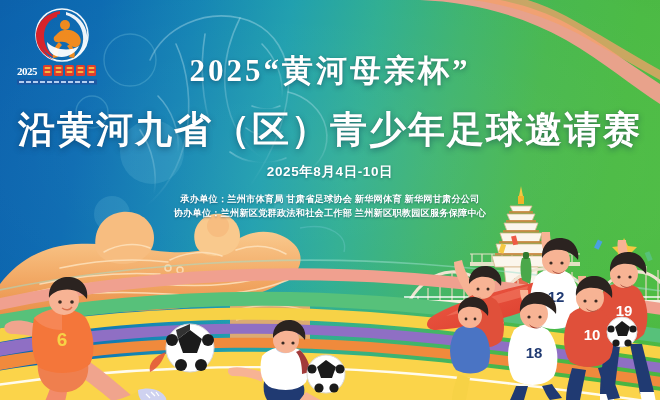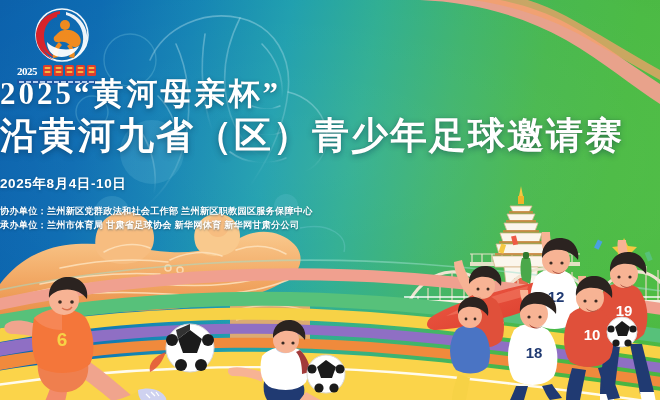--- a/index.html
+++ b/index.html
@@ -26,39 +26,39 @@
 
   
   .logo{position:absolute;left:16px;top:6px;width:92px;height:84px;}
   .logo-mark{position:absolute;left:14px;top:0;width:64px;height:58px;}
   .logo-word{
     position:absolute;left:0;top:56px;width:92px;height:26px;
   }
 
   
   .headline{
-    position:absolute;left:0;top:77px;width:660px;
+    position:absolute;left:0;top:54px;width:660px;text-align:center;
     z-index:6;
   }
   .title-1{
     font-family:"Liberation Serif", serif;
     font-size:31px;font-weight:700;color:#ffffff;
     letter-spacing:3px;line-height:1.12;
     text-shadow:0 2px 5px rgba(0,40,70,.40), 0 0 1px rgba(0,0,0,.3);
     white-space:nowrap;
   }
   .title-2{
     font-family:"Liberation Serif", serif;
     font-size:37px;font-weight:700;color:#ffffff;
-    letter-spacing:2px;line-height:1.15;margin-top:3px;
+    letter-spacing:2px;line-height:1.15;margin-top:20px;
     text-shadow:0 2px 6px rgba(0,40,70,.45), 0 0 1px rgba(0,0,0,.3);
     white-space:nowrap;
   }
   .date-line{
-    margin-top:18px;
+    margin-top:12px;
     font-size:13.5px;font-weight:700;color:#ffffff;letter-spacing:.6px;
     text-shadow:0 1px 3px rgba(0,50,80,.45);
   }
   .credits{
     margin-top:12px;line-height:13.5px;
   }
   .credit-row{
     font-size:9.2px;color:#ffffff;font-weight:700;letter-spacing:.2px;
     text-shadow:0 1px 2px rgba(0,50,80,.5);
     white-space:nowrap;
@@ -170,22 +170,22 @@
         <rect x="73" y="19" width="5" height="2"></rect>
       </g>
     </svg>
   </div>
 
   <div class="headline">
     <div class="title-1">2025“黄河母亲杯”</div>
     <div class="title-2">沿黄河九省（区）青少年足球邀请赛</div>
     <div class="date-line">2025年8月4日-10日</div>
     <div class="credits">
+      <div class="credit-row">承办单位：兰州市体育局  甘肃省足球协会  新华网体育  新华网甘肃分公司</div>
       <div class="credit-row">协办单位：兰州新区党群政法和社会工作部  兰州新区职教园区服务保障中心</div>
-      <div class="credit-row">承办单位：兰州市体育局  甘肃省足球协会  新华网体育  新华网甘肃分公司</div>
     </div>
   </div>
 
   <svg class="art" style="z-index:3" viewBox="0 0 660 400" preserveAspectRatio="none">
     <defs>
       <linearGradient id="scG" x1="0" y1="0" x2="0" y2="1">
         <stop offset="0%" stop-color="#f9c98d"></stop>
         <stop offset="55%" stop-color="#f2a965"></stop>
         <stop offset="100%" stop-color="#e98f49"></stop>
       </linearGradient>

